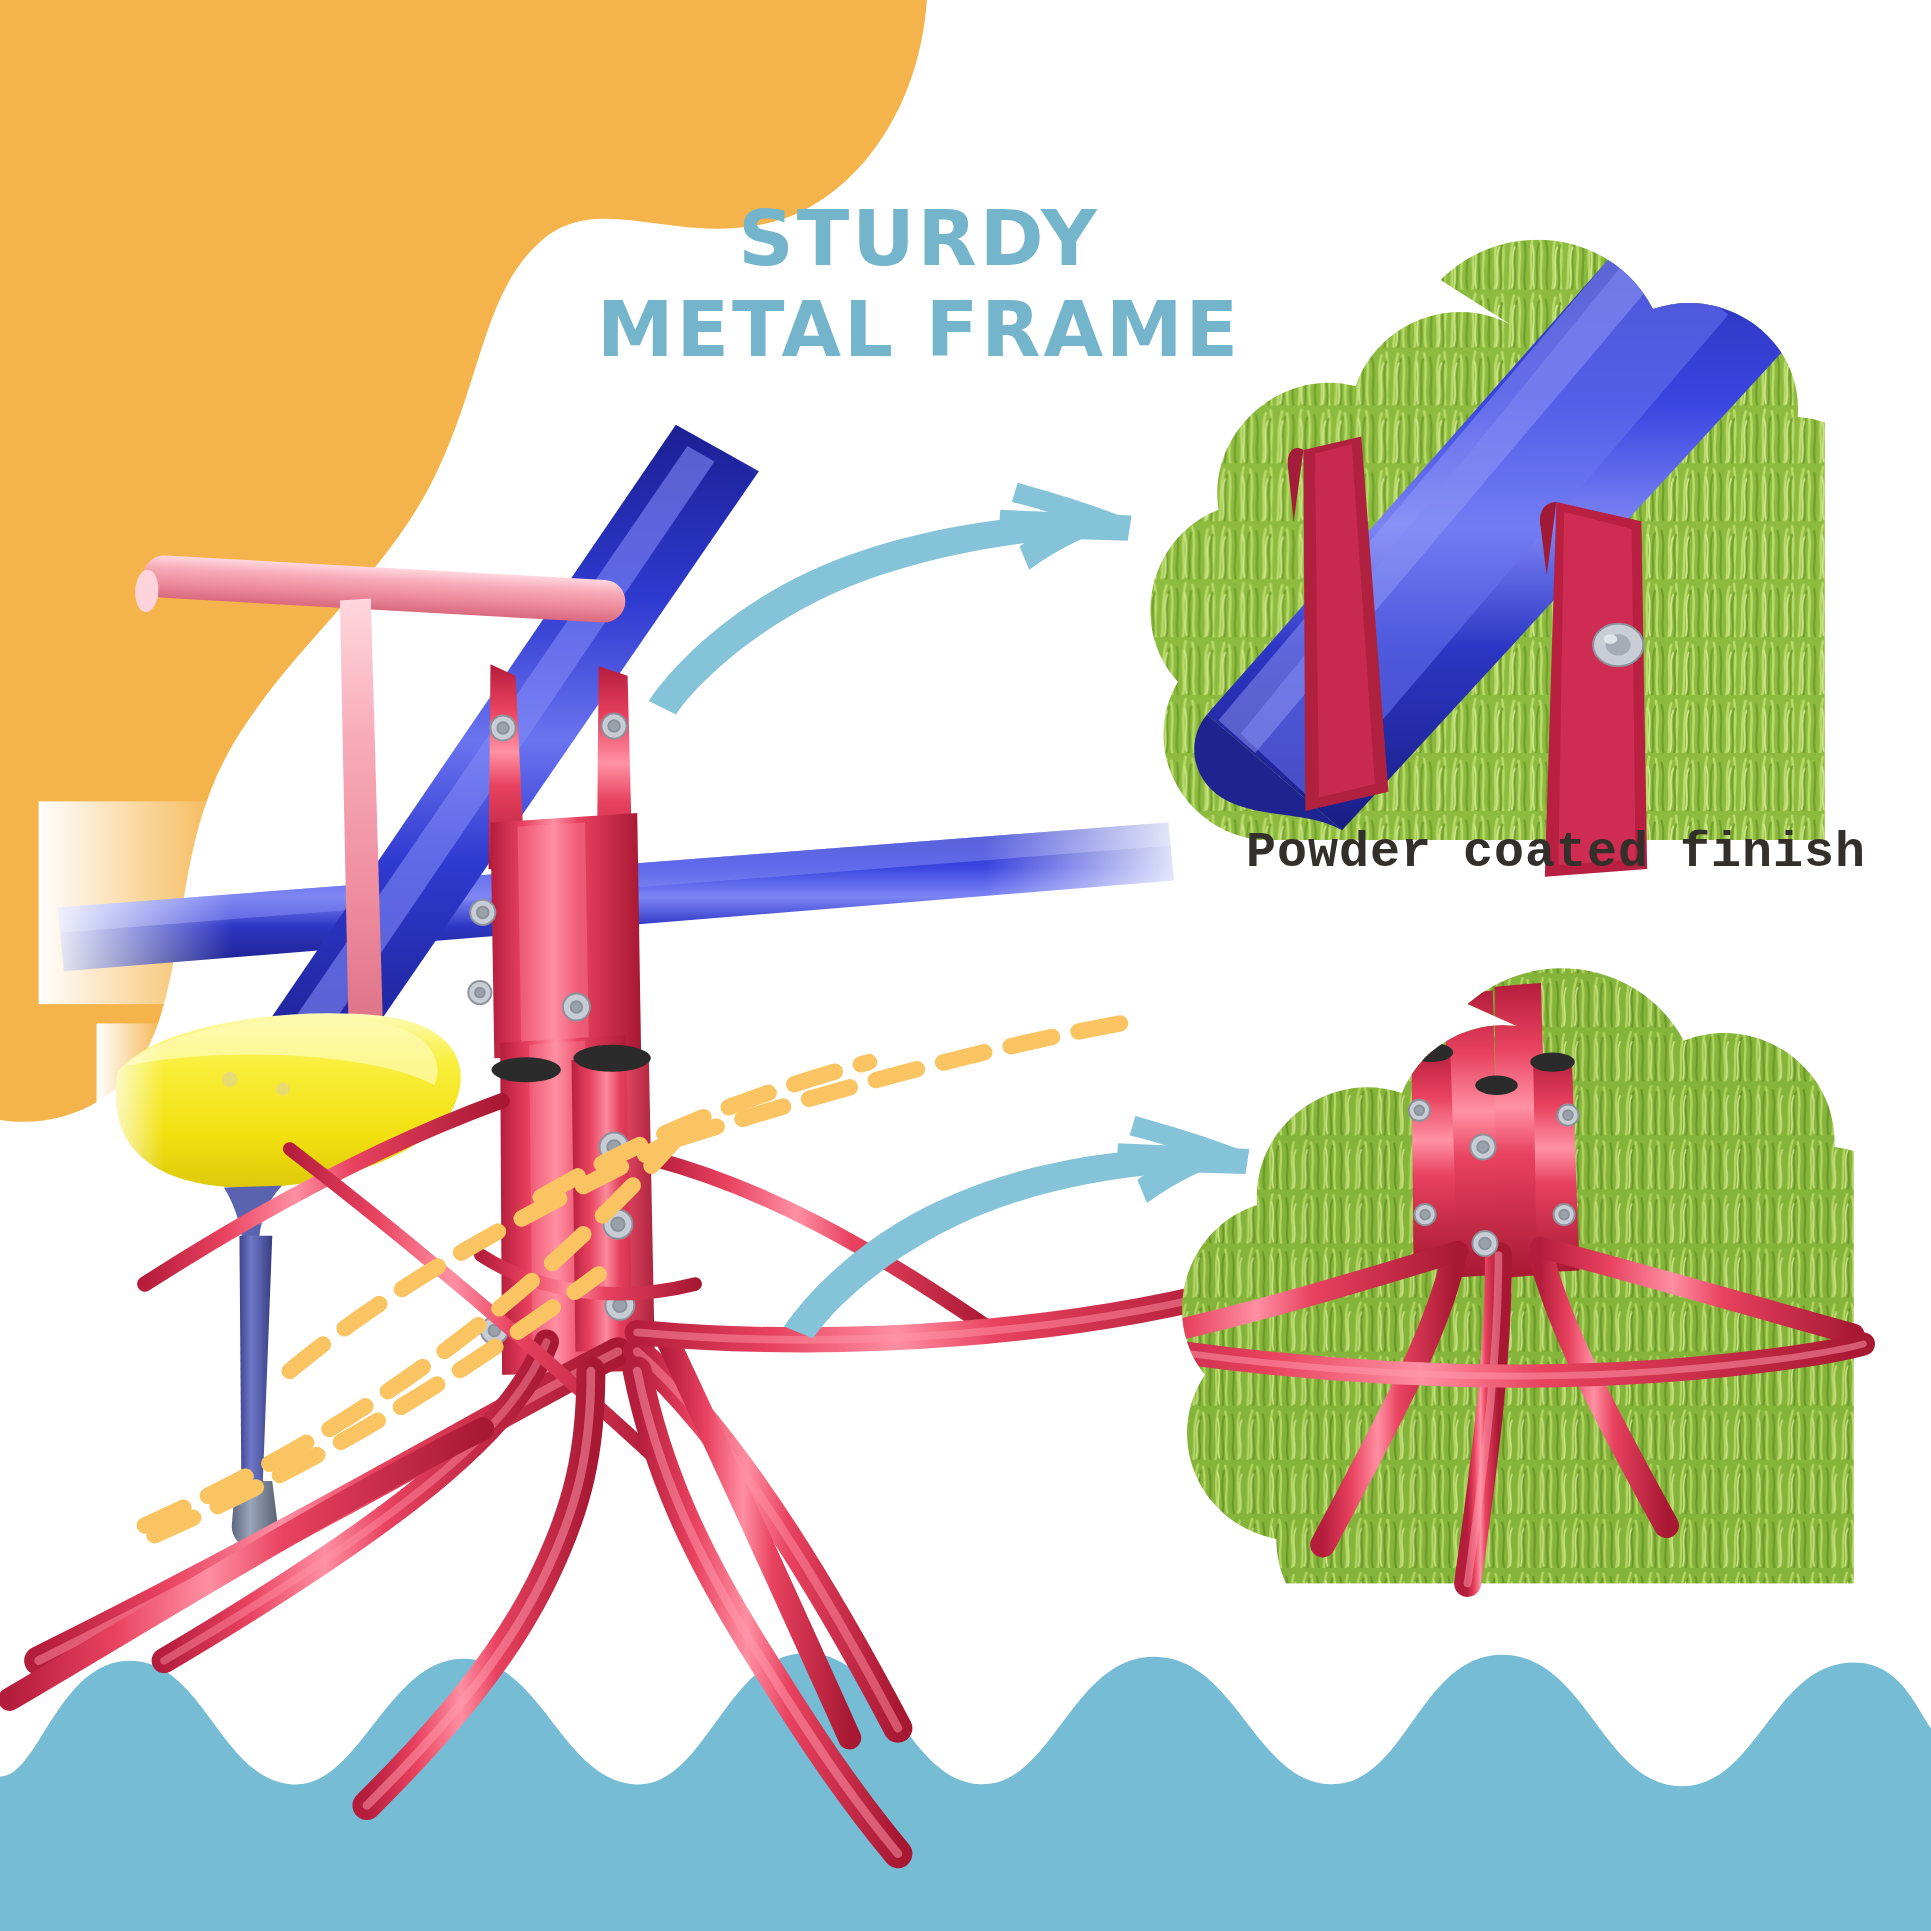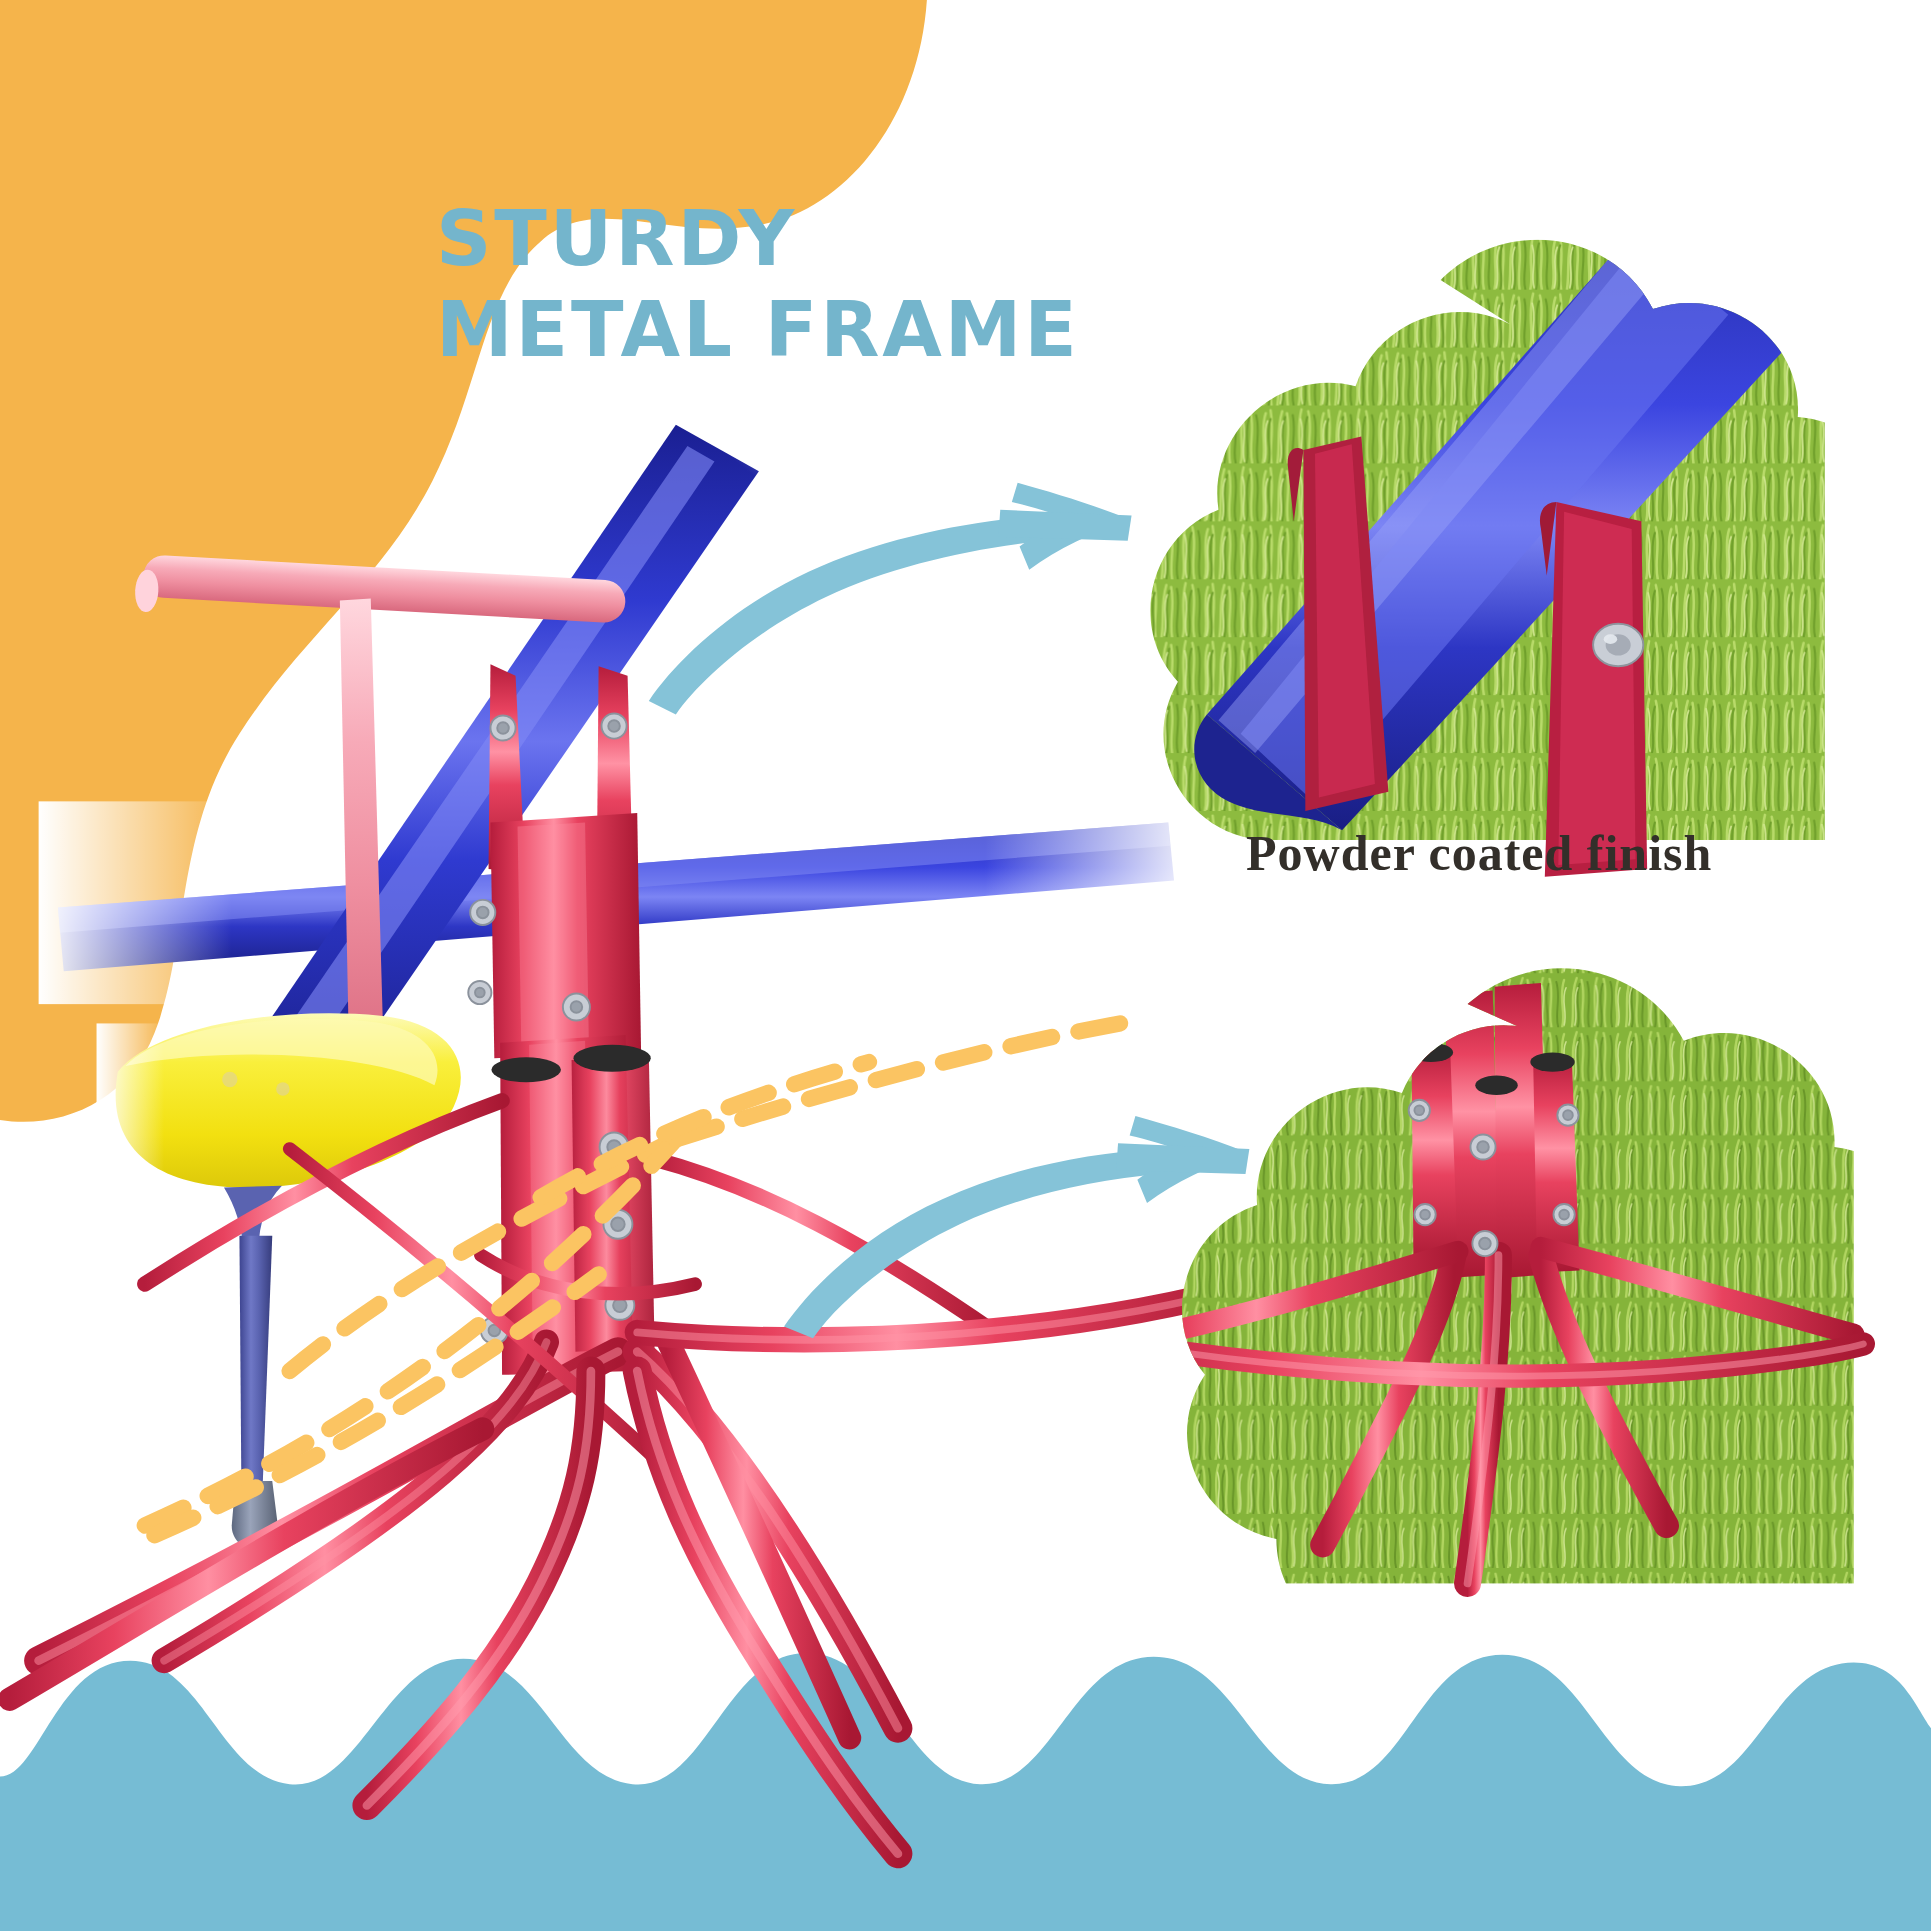--- a/index.html
+++ b/index.html
@@ -3,21 +3,21 @@
 <meta charset="utf-8">
 <style>
   html,body{margin:0;padding:0;}
   body{
     width:1931px;height:1931px;
     background:#ffffff;
     font-family:"DejaVu Sans", sans-serif;
     overflow:hidden;
     position:relative;
   }
-  #stage{position:absolute;left:0;top:0;width:1931px;height:1931px;overflow:hidden;background:#fff;}
+  #stage{position:absolute;left:0;top:0;width:1931px;height:1931px;overflow:hidden;background:#fff;text-align:center;}
   .layer{position:absolute;left:0;top:0;width:1931px;height:1931px;}
   svg.layer{display:block;}
 
   
   #title-block{
     position:absolute;
     left:436px; top:193px;
     width:966px;
     z-index:40;
   }
@@ -28,21 +28,21 @@
     line-height:91px;
     letter-spacing:2.9px;
     color:#74b5cc;
     text-transform:uppercase;
     white-space:nowrap;
   }
 
   
   .caption{
     position:absolute;
-    font-family:Liberation Serif, serif;
+    font-family:Liberation Mono, monospace;
     font-weight:700;
     font-size:50px;
     letter-spacing:1px;
     color:#332f2a;
     white-space:nowrap;
     z-index:40;
   }
   #caption-powder{ left:1246px; top:824px; }
   #caption-stable{ left:1366px; top:1550px; }
 </style>

